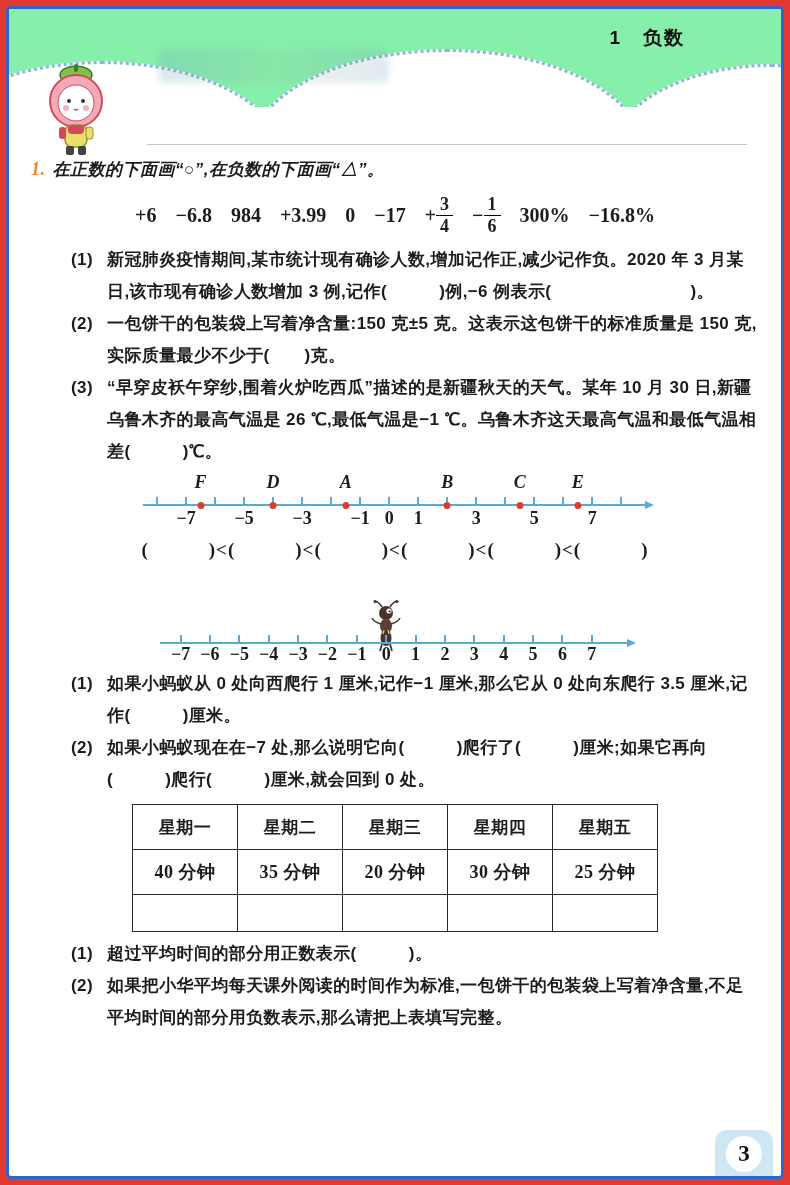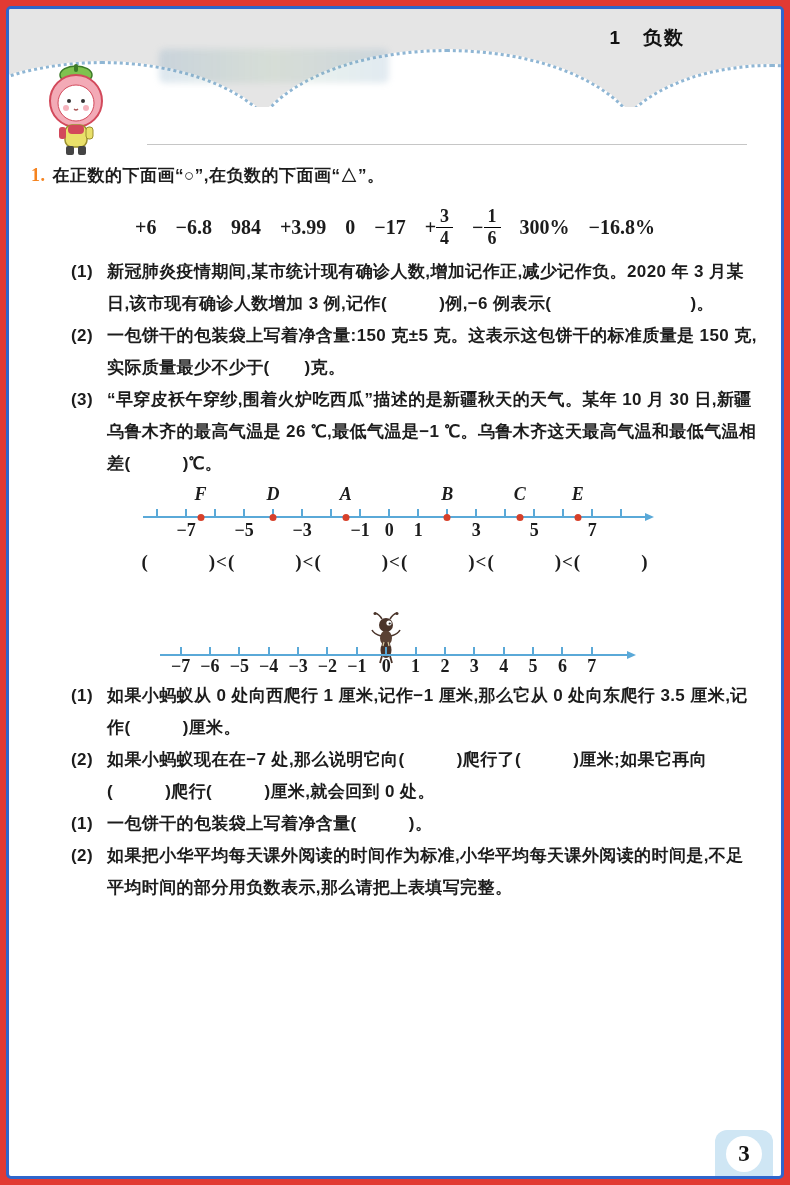--- a/index.html
+++ b/index.html
@@ -8,37 +8,37 @@
     background:#e23a33;
     font-family:"Liberation Sans",sans-serif;
     -webkit-font-smoothing:antialiased;
   }
   .inner{
     position:absolute;left:6px;top:6px;right:6px;bottom:6px;
     border:3px solid #2f66cc;border-radius:5px;
     background:#ffffff;overflow:hidden;
   }
   
-  .sky{position:relative;height:140px;background:#e5e5e5;overflow:hidden;}
+  .sky{position:relative;height:140px;background:#86efac;overflow:hidden;}
   .cloud{position:absolute;background:#fff;border:3px dotted #8fb6d4;border-radius:50%;}
   .cloud.c1{left:-90px;top:52px;width:360px;height:190px;}
   .cloud.c2{left:240px;top:40px;width:390px;height:200px;}
   .cloud.c3{left:600px;top:55px;width:320px;height:180px;}
   .bleed{position:absolute;left:150px;top:40px;width:230px;height:34px;
     background:linear-gradient(90deg,rgba(120,160,190,.25),rgba(150,190,150,.18),rgba(120,160,190,.22));
     filter:blur(3px);border-radius:6px;}
   .sky-mask{position:absolute;left:0;right:0;top:98px;height:42px;background:#fff;}
   .chapter{position:absolute;top:16px;right:96px;font-size:19px;font-weight:bold;color:#111;letter-spacing:2px;}
   .band-rule{position:absolute;left:138px;right:34px;top:135px;border-bottom:1.5px solid #c6c6c6;}
   .unit-title{position:absolute;left:0;right:0;top:88px;text-align:center;
     color:#e0252b;font-size:34px;font-weight:bold;letter-spacing:9px;}
   .mascot{position:absolute;left:24px;top:52px;z-index:6;}
   
   .content{padding:8px 22px 0 22px;color:#1c1c1c;}
-  .qhead{font-size:17px;font-weight:bold;line-height:37px;letter-spacing:.5px;}
+  .qhead{font-size:17px;font-weight:bold;line-height:25px;letter-spacing:.5px;font-style:italic;}
   .qnum{color:#f5831f;margin-right:7px;font-family:"Liberation Serif",serif;font-size:18px;}
   .sub{display:flex;margin-left:40px;font-size:17px;font-weight:bold;line-height:32px;letter-spacing:.4px;}
   .sub .sn{flex:0 0 36px;}
   .sub .st{flex:1;}
   
   .numrow{display:flex;justify-content:center;align-items:center;gap:19px;
     font-family:"Liberation Serif",serif;font-size:20px;font-weight:bold;
     margin:10px 0 6px 0;height:46px;}
   .fstack{display:inline-block;vertical-align:middle;text-align:center;line-height:1.05;font-size:18px;}
   .fnum{display:block;border-bottom:1.6px solid #000;padding:0 4px 1px 4px;}
@@ -251,27 +251,52 @@
     </div>
     <div class="sub">
       <span class="sn">(1)</span>
         <span class="st">如果小蚂蚁从 0 处向西爬行 1 厘米,记作−1 厘米,那么它从 0 处向东爬行 3.5 厘米,记作(　　　)厘米。</span>
     </div>
     <div class="sub">
       <span class="sn">(2)</span>
         <span class="st">如果小蚂蚁现在在−7 处,那么说明它向(　　　)爬行了(　　　)厘米;如果它再向(　　　)爬行(　　　)厘米,就会回到 0 处。</span>
     </div>
 
+    <table class="sched">
+      <tbody>
+          <tr class="hd">
+        <td>星期一</td>
+        <td>星期二</td>
+        <td>星期三</td>
+        <td>星期四</td>
+        <td>星期五</td>
+      </tr>
+      <tr class="vl">
+        <td>40 分钟</td>
+        <td>35 分钟</td>
+        <td>20 分钟</td>
+        <td>30 分钟</td>
+        <td>25 分钟</td>
+      </tr>
+      <tr class="em">
+        <td></td>
+        <td></td>
+        <td></td>
+        <td></td>
+        <td></td>
+      </tr>
+    </tbody>
+      </table>
     <div class="sub">
       <span class="sn">(1)</span>
-        <span class="st">一包饼干的包装袋上写着净含量(　　　)。</span>
+        <span class="st">超过平均时间的部分用正数表示(　　　)。</span>
     </div>
     <div class="sub">
       <span class="sn">(2)</span>
-        <span class="st">如果把小华平均每天课外阅读的时间作为标准,小华平均每天课外阅读的时间是,不足平均时间的部分用负数表示,那么请把上表填写完整。</span>
+        <span class="st">如果把小华平均每天课外阅读的时间作为标准,一包饼干的包装袋上写着净含量,不足平均时间的部分用负数表示,那么请把上表填写完整。</span>
     </div>
 
   </div>
 
   <div class="pagenum-wrap">
     <div class="pagenum-circle">3</div>
   </div>
 
 </div>
 

